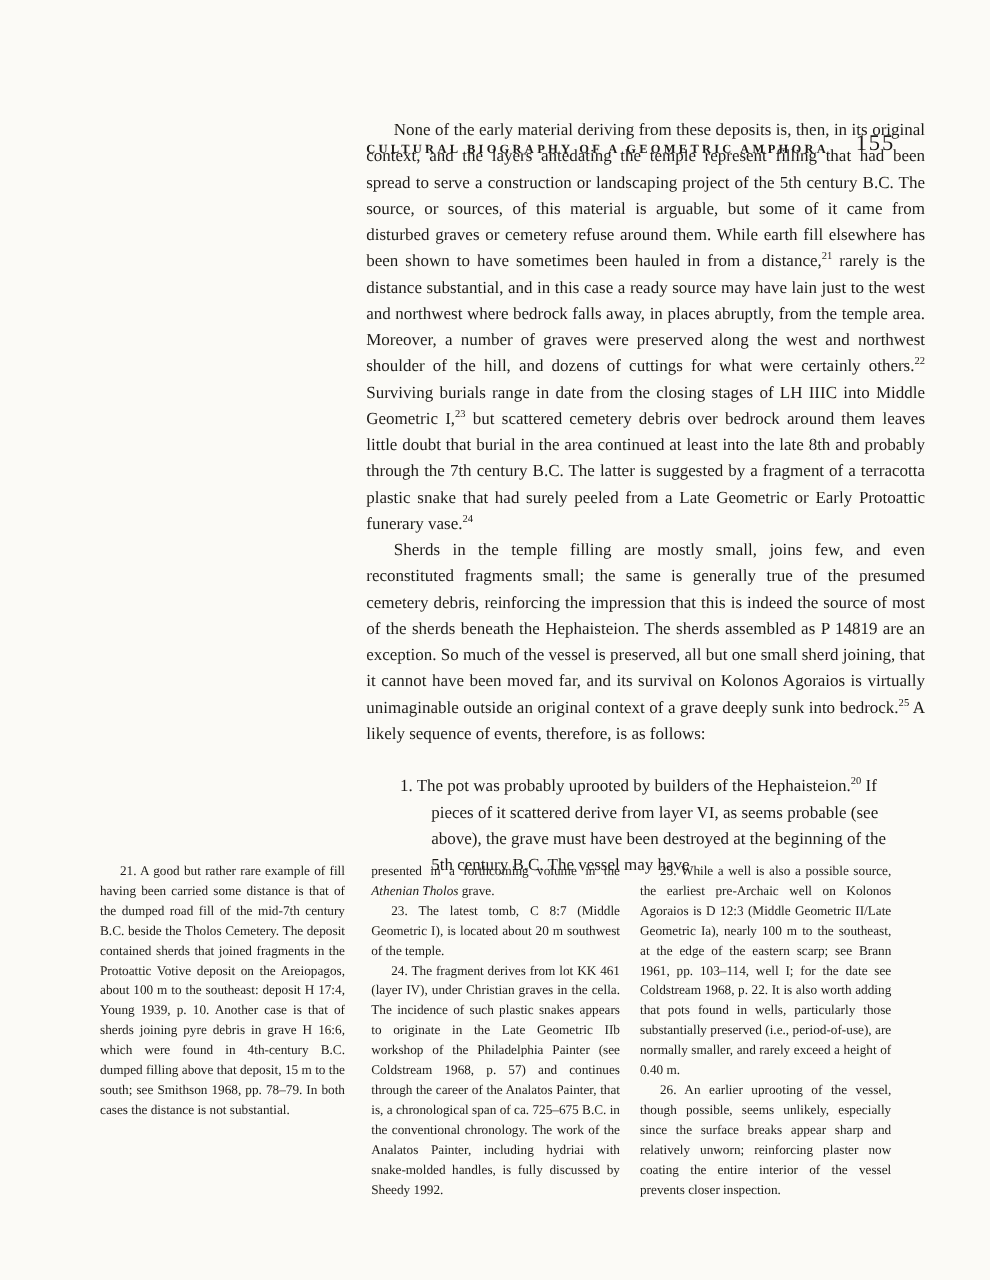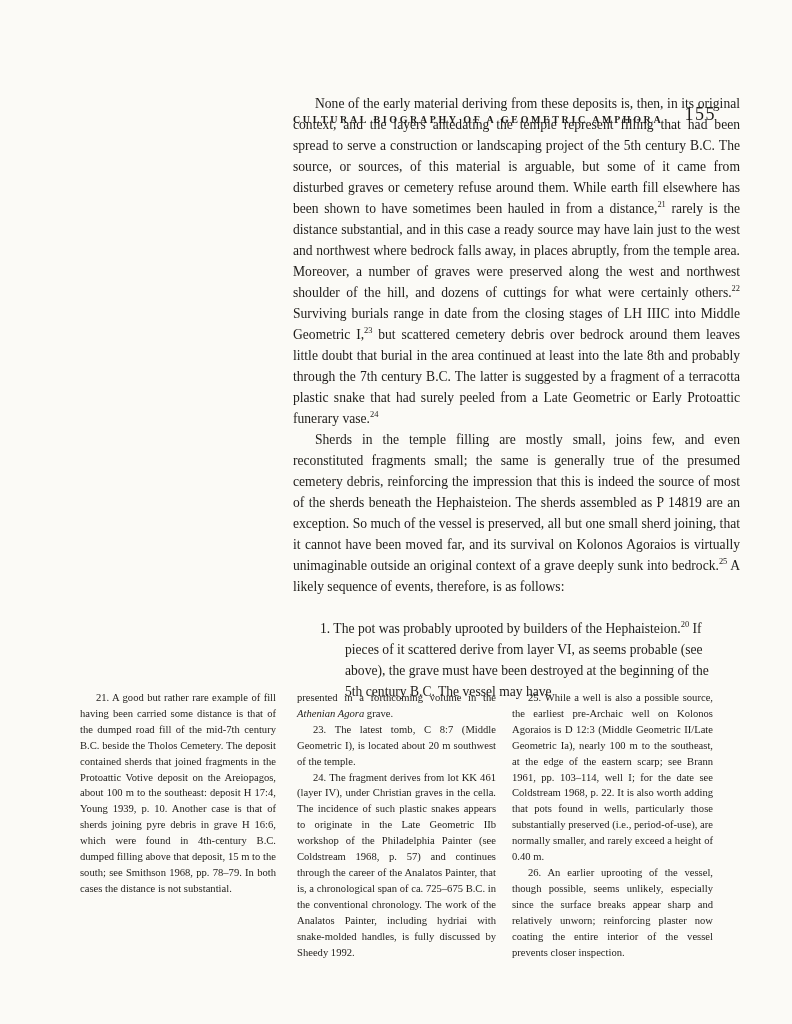--- a/index.html
+++ b/index.html
@@ -97,21 +97,21 @@
       <p class="para indent"><span>None of the early material deriving from these deposits is, then, in its original context, and the layers antedating the temple represent filling that had been spread to serve a construction or landscaping project of the 5th century B.C. The source, or sources, of this material is arguable, but some of it came from disturbed graves or cemetery refuse around them. While earth fill elsewhere has been shown to have sometimes been hauled in from a distance,</span><sup class="fnref">21</sup><span> rarely is the distance substantial, and in this case a ready source may have lain just to the west and northwest where bedrock falls away, in places abruptly, from the temple area. Moreover, a number of graves were preserved along the west and northwest shoulder of the hill, and dozens of cuttings for what were certainly others.</span><sup class="fnref">22</sup><span> Surviving burials range in date from the closing stages of LH IIIC into Middle Geometric I,</span><sup class="fnref">23</sup><span> but scattered cemetery debris over bedrock around them leaves little doubt that burial in the area continued at least into the late 8th and probably through the 7th century B.C. The latter is suggested by a fragment of a terracotta plastic snake that had surely peeled from a Late Geometric or Early Protoattic funerary vase.</span><sup class="fnref">24</sup></p>
       <p class="para indent"><span>Sherds in the temple filling are mostly small, joins few, and even reconstituted fragments small; the same is generally true of the presumed cemetery debris, reinforcing the impression that this is indeed the source of most of the sherds beneath the Hephaisteion. The sherds assembled as P 14819 are an exception. So much of the vessel is preserved, all but one small sherd joining, that it cannot have been moved far, and its survival on Kolonos Agoraios is virtually unimaginable outside an original context of a grave deeply sunk into bedrock.</span><sup class="fnref">25</sup><span> A likely sequence of events, therefore, is as follows:</span></p>
       <p class="para list-item"><span>1. The pot was probably uprooted by builders of the Hephaisteion.</span><sup class="fnref">20</sup><span> If pieces of it scattered derive from layer VI, as seems probable (see above), the grave must have been destroyed at the beginning of the 5th century B.C. The vessel may have</span></p>
     </div>
 
   <div class="fncol fncol-1">
       <p class="para indent"><span>21. A good but rather rare example of fill having been carried some distance is that of the dumped road fill of the mid-7th century B.C. beside the Tholos Cemetery. The deposit contained sherds that joined fragments in the Protoattic Votive deposit on the Areiopagos, about 100 m to the southeast: deposit H 17:4, Young 1939, p. 10. Another case is that of sherds joining pyre debris in grave H 16:6, which were found in 4th-century B.C. dumped filling above that deposit, 15 m to the south; see Smithson 1968, pp. 78–79. In both cases the distance is not substantial.</span></p>
     </div>
 
   <div class="fncol fncol-2">
-      <p class="para"><span>presented in a forthcoming volume in the </span><span class="italic">Athenian Agora</span><span> grave.</span></p>
+      <p class="para"><span>presented in a forthcoming volume in the </span><span class="italic">Athenian Tholos</span><span> grave.</span></p>
       <p class="para indent"><span>23. The latest tomb, C 8:7 (Middle Geometric I), is located about 20 m southwest of the temple.</span></p>
       <p class="para indent"><span>24. The fragment derives from lot KK 461 (layer IV), under Christian graves in the cella. The incidence of such plastic snakes appears to originate in the Late Geometric IIb workshop of the Philadelphia Painter (see Coldstream 1968, p. 57) and continues through the career of the Analatos Painter, that is, a chronological span of ca. 725–675 B.C. in the conventional chronology. The work of the Analatos Painter, including hydriai with snake-molded handles, is fully discussed by Sheedy 1992.</span></p>
     </div>
 
   <div class="fncol fncol-3">
       <p class="para indent"><span>25. While a well is also a possible source, the earliest pre-Archaic well on Kolonos Agoraios is D 12:3 (Middle Geometric II/Late Geometric Ia), nearly 100 m to the southeast, at the edge of the eastern scarp; see Brann 1961, pp. 103–114, well I; for the date see Coldstream 1968, p. 22. It is also worth adding that pots found in wells, particularly those substantially preserved (i.e., period-of-use), are normally smaller, and rarely exceed a height of 0.40 m.</span></p>
       <p class="para indent"><span>26. An earlier uprooting of the vessel, though possible, seems unlikely, especially since the surface breaks appear sharp and relatively unworn; reinforcing plaster now coating the entire interior of the vessel prevents closer inspection.</span></p>
     </div>
 
 </div>

